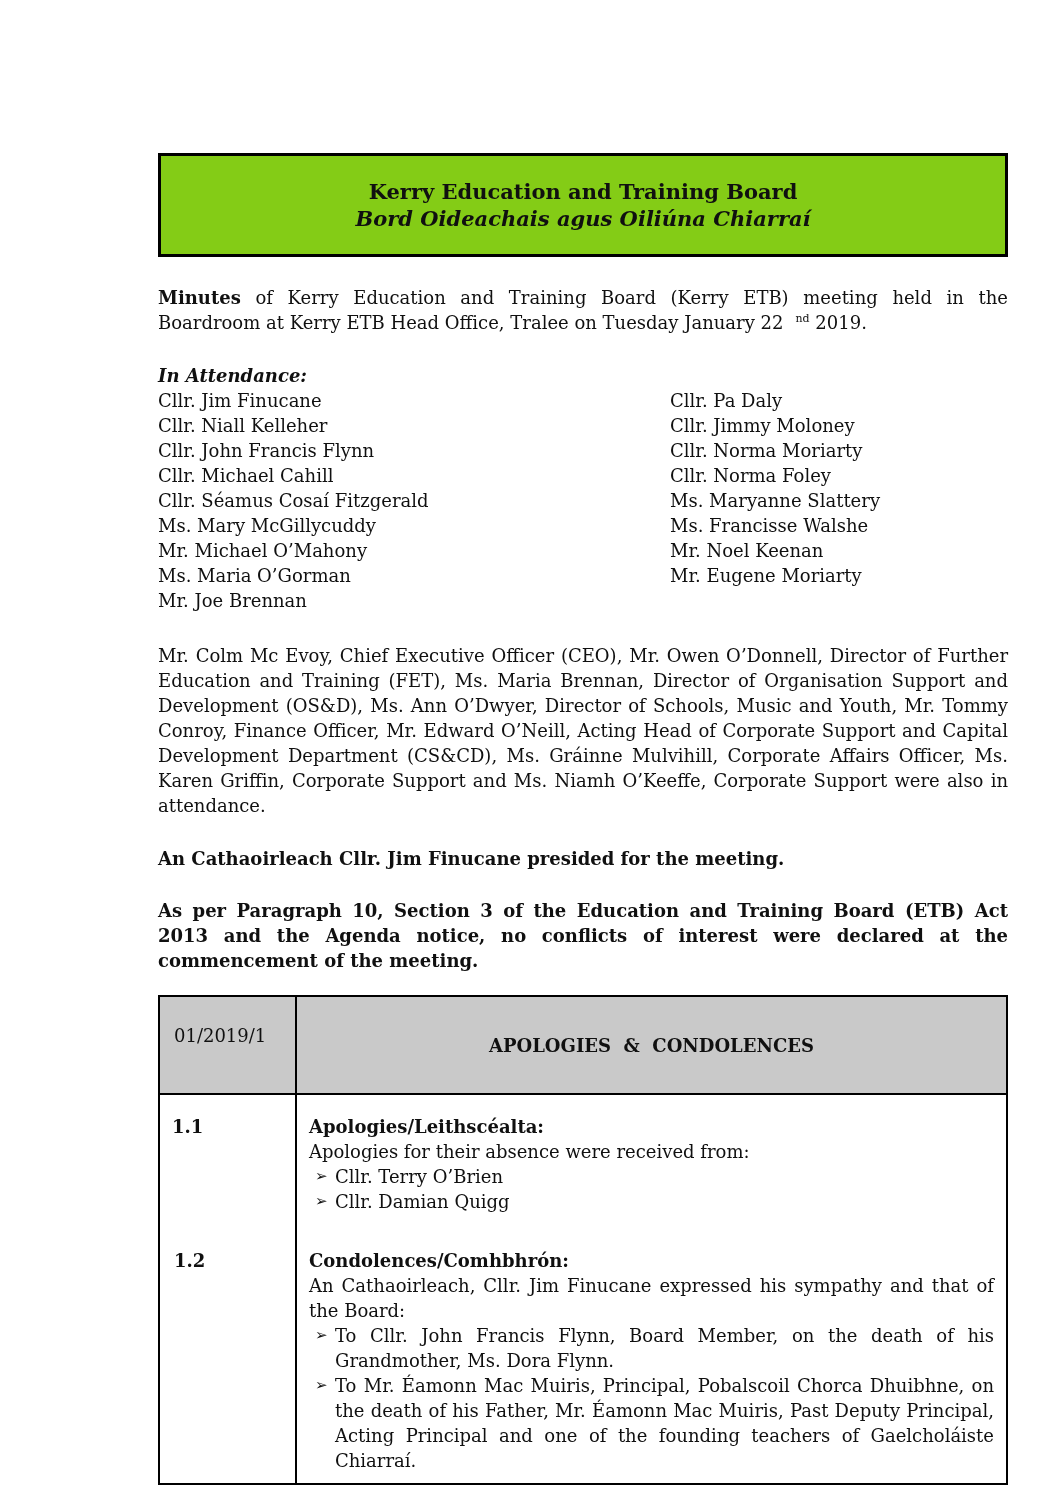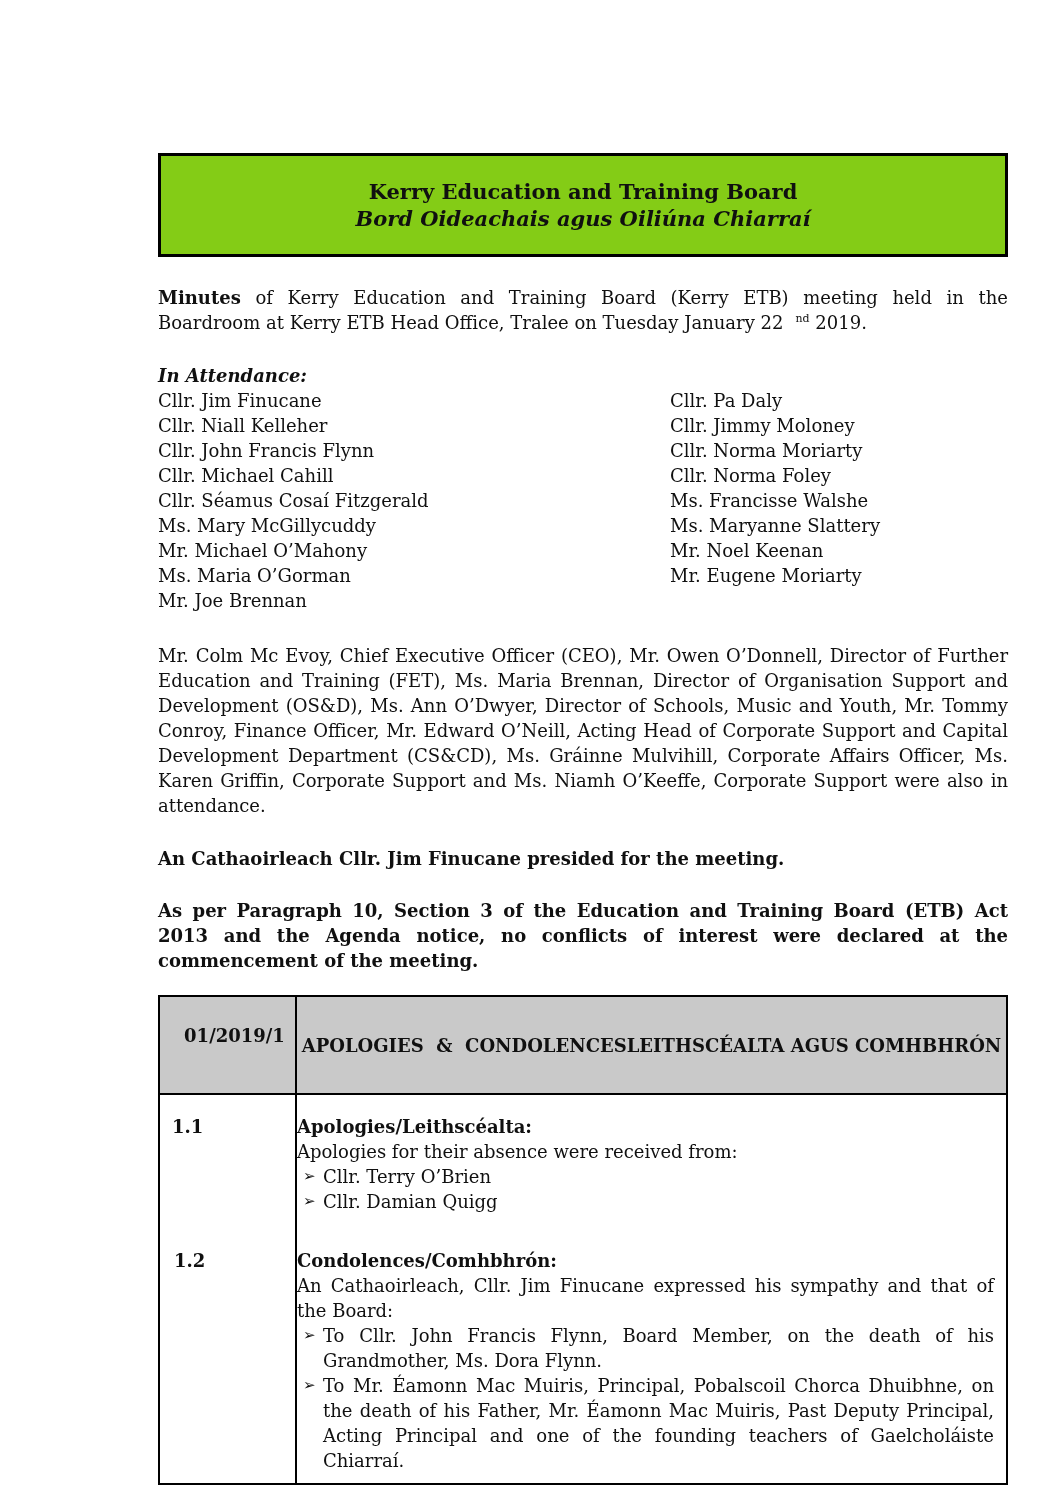--- a/index.html
+++ b/index.html
@@ -91,24 +91,23 @@
     display: grid;
     grid-template-columns: 137px 1fr;
     background: #c9c9c9;
     border-bottom: 2px solid #000000;
     min-height: 98px;
     box-sizing: border-box;
   }
   .t-head-num {
     border-right: 2px solid #000000;
     padding: 26px 0 0 14px;
-    font-weight: bold;
-    font-size: 18px;
-    line-height: 25px;
-    text-align: center;
+    font-weight: normal;
+    font-size: 18px;
+    line-height: 25px;
   }
   .t-head-title {
     display: flex;
     justify-content: center;
     align-items: center;
     text-align: center;
     font-weight: bold;
     font-size: 18px;
     line-height: 25px;
   }
@@ -122,20 +121,21 @@
     border-right: 2px solid #000000;
     font-weight: bold;
     font-size: 18px;
     line-height: 25px;
     padding-left: 14px;
     box-sizing: border-box;
   }
   .sec-content {
     font-size: 18px;
     line-height: 25px;
+    padding-left: 12px;
     padding-right: 12px;
     box-sizing: border-box;
   }
   .num-1 { grid-row: 1; grid-column: 1; padding-top: 19px; padding-left: 12px; }
   .content-1 { grid-row: 1; grid-column: 2; padding-top: 19px; }
   .num-2 { grid-row: 2; grid-column: 1; padding-top: 34px; }
   .content-2 { grid-row: 2; grid-column: 2; padding-top: 34px; padding-bottom: 10px; }
 
   .sec-heading { font-weight: bold; }
   .sec-intro { text-align: justify; }
@@ -178,39 +178,38 @@
         <div class="name-line">Ms. Mary McGillycuddy</div>
         <div class="name-line">Mr. Michael O’Mahony</div>
         <div class="name-line">Ms. Maria O’Gorman</div>
         <div class="name-line">Mr. Joe Brennan</div>
       </div>
       <div class="names-col">
         <div class="name-line">Cllr. Pa Daly</div>
         <div class="name-line">Cllr. Jimmy Moloney</div>
         <div class="name-line">Cllr. Norma Moriarty</div>
         <div class="name-line">Cllr. Norma Foley</div>
+        <div class="name-line">Ms. Maryanne Slattery</div>
         <div class="name-line">Ms. Francisse Walshe</div>
-        <div class="name-line">Ms. Maryanne Slattery</div>
         <div class="name-line">Mr. Noel Keenan</div>
         <div class="name-line">Mr. Eugene Moriarty</div>
       </div>
     </div>
 
     <p class="para justify officials">Mr. Colm Mc Evoy, Chief Executive Officer (CEO), Mr. Owen O’Donnell, Director of Further Education and Training (FET), Ms. Maria Brennan, Director of Organisation Support and Development (OS&amp;D), Ms. Ann O’Dwyer, Director of Schools, Music and Youth, Mr. Tommy Conroy, Finance Officer, Mr. Edward O’Neill, Acting Head of Corporate Support and Capital Development Department (CS&amp;CD), Ms. Gráinne Mulvihill, Corporate Affairs Officer, Ms. Karen Griffin, Corporate Support and Ms. Niamh O’Keeffe, Corporate Support were also in attendance.</p>
 
     <p class="para bold">An Cathaoirleach Cllr. Jim Finucane presided for the meeting.</p>
 
     <p class="para bold justify conflicts">As per Paragraph 10, Section 3 of the Education and Training Board (ETB) Act 2013 and the Agenda notice, no conflicts of interest were declared at the commencement of the meeting.</p>
 
     <div class="agenda-table">
       <div class="t-head">
         <div class="t-head-num">01/2019/1</div>
         <div class="t-head-title">
           <div>APOLOGIES  &amp;  CONDOLENCES</div>
-          <div>LEITHSCÉALTA AGUS COMHBHRÓN</div>
         </div>
       </div>
 
       <div class="t-body">
         <div class="sec-num num-1">1.1</div>
         <div class="sec-content content-1">
           <div class="sec-heading">Apologies/Leithscéalta:</div>
           <div class="sec-intro">Apologies for their absence were received from:</div>
           <div class="bullet">
             <span class="marker">➢</span>

